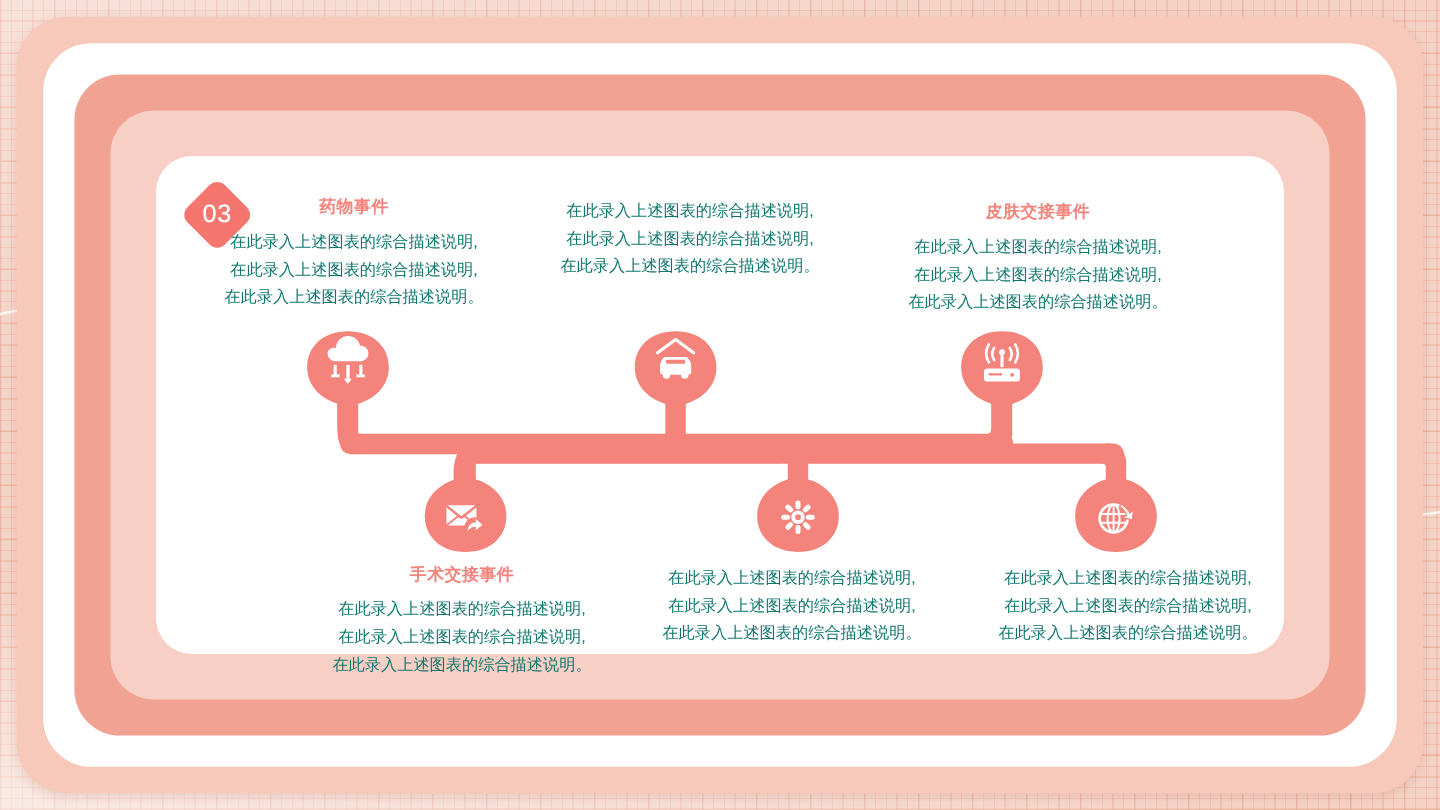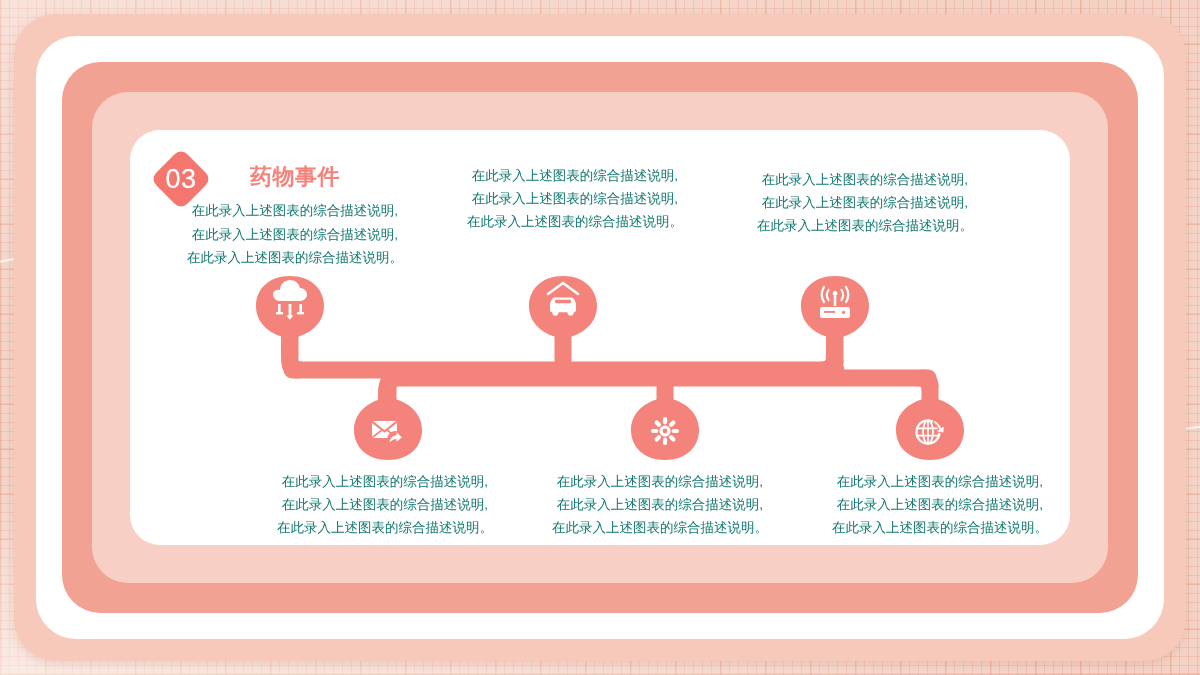--- a/index.html
+++ b/index.html
@@ -131,21 +131,21 @@
     position: absolute;
     inset: 7px;
     background: #f4766e;
     border-radius: 9px;
     transform: rotate(45deg);
   }
   .badge-num {
     position: relative;
     z-index: 2;
     color: #ffffff;
-    font-size: 27px;
+    font-size: 21px;
     font-weight: 400;
     letter-spacing: 0.5px;
     font-family: "Liberation Sans", sans-serif;
     text-shadow: 0 0 1px rgba(255,255,255,0.6);
   }
   .page-title {
     font-size: 30px;
     color: #2f2f2f;
     font-weight: 500;
     letter-spacing: 1px;
@@ -162,21 +162,21 @@
     pointer-events: none;
   }
 
   
   .node-text {
     position: absolute;
     width: 330px;
   }
   .node-title {
     color: #f4837b;
-    font-size: 22px;
+    font-size: 14px;
     font-weight: bold;
     letter-spacing: 0.5px;
     margin-bottom: 9px;
     line-height: 1.2;
   }
   .node-body {
     color: #0f766e;
     font-size: 13.5px;
     line-height: 1.72;
     white-space: pre-line;
@@ -371,26 +371,28 @@
 在此录入上述图表的综合描述说明。</div>
   </div>
 
   <div class="node-text n1 tx-center">
     <div class="node-body">在此录入上述图表的综合描述说明,
 在此录入上述图表的综合描述说明,
 在此录入上述图表的综合描述说明。</div>
   </div>
 
   <div class="node-text n2 tx-center">
+    <div class="node-title">皮肤交接事件</div>
     <div class="node-body">在此录入上述图表的综合描述说明,
 在此录入上述图表的综合描述说明,
 在此录入上述图表的综合描述说明。</div>
   </div>
 
   <div class="node-text n3 tx-center">
+    <div class="node-title">手术交接事件</div>
     <div class="node-body">在此录入上述图表的综合描述说明,
 在此录入上述图表的综合描述说明,
 在此录入上述图表的综合描述说明。</div>
   </div>
 
   <div class="node-text n4 tx-center">
     <div class="node-body">在此录入上述图表的综合描述说明,
 在此录入上述图表的综合描述说明,
 在此录入上述图表的综合描述说明。</div>
   </div>

